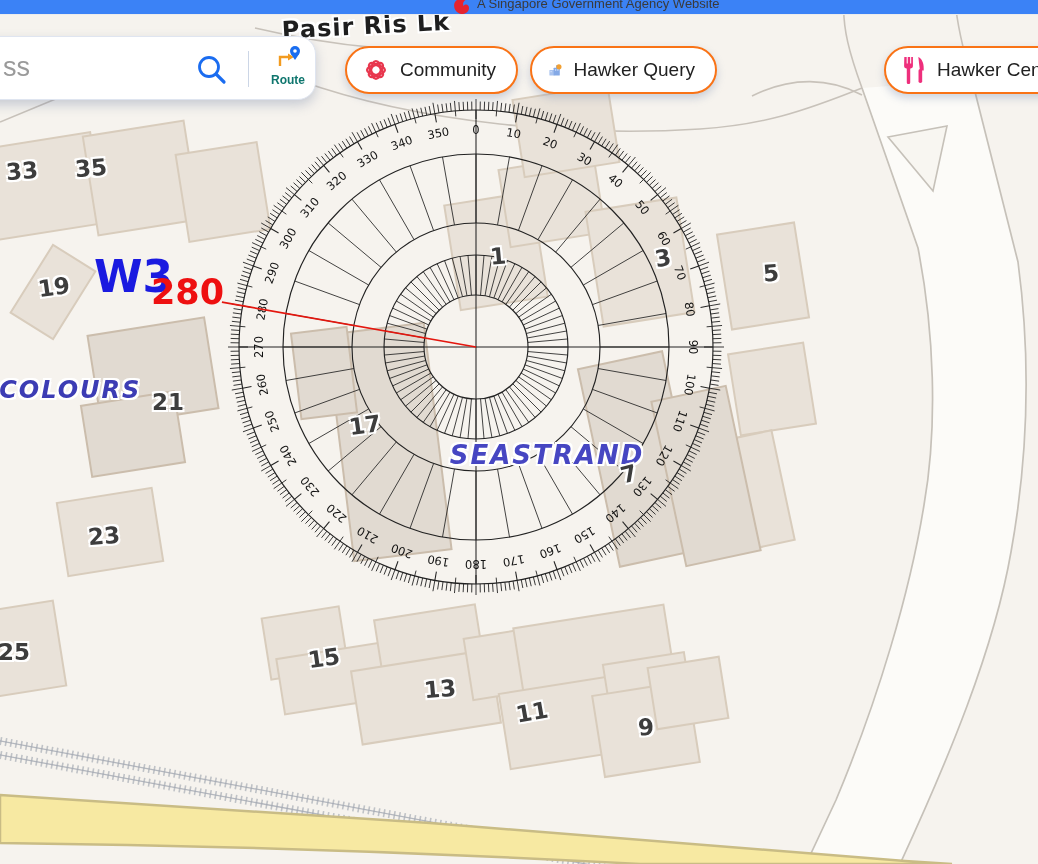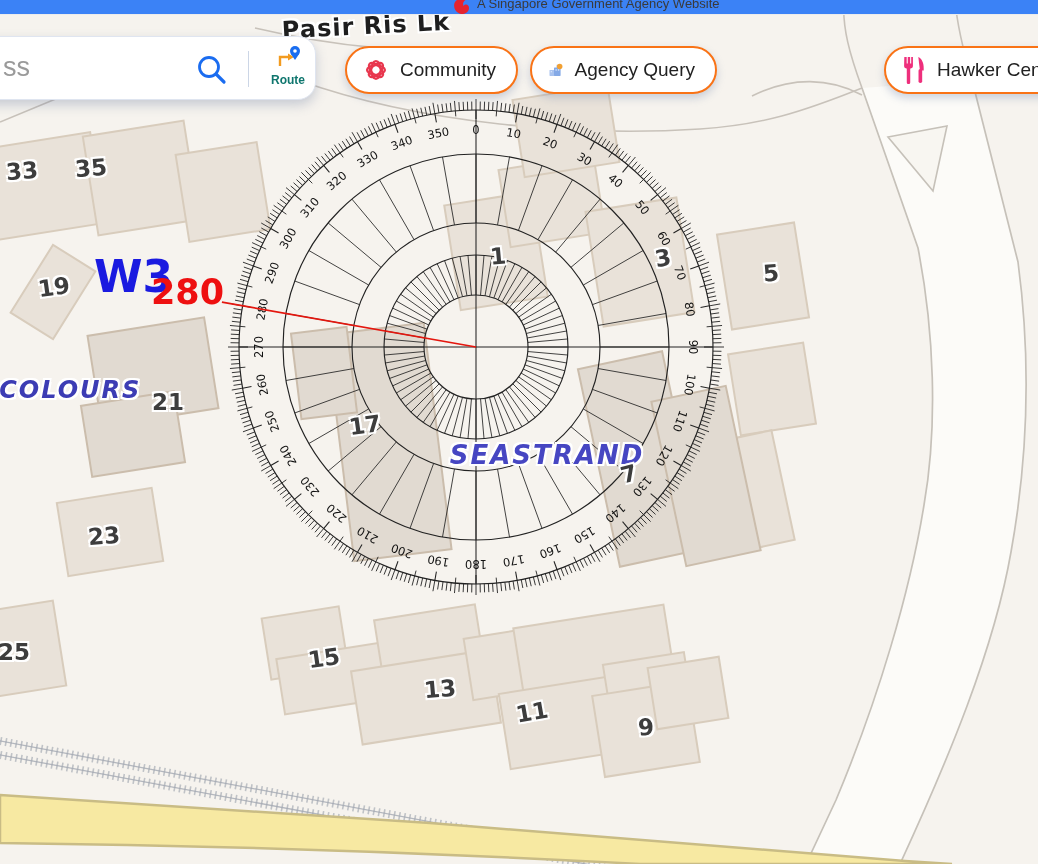--- a/index.html
+++ b/index.html
@@ -775,21 +775,21 @@
     <div class="pill hit" style="left:530px;width:187px;">
       <svg width="27" height="27" viewBox="0 0 26 26">
         <rect x="2.5" y="12" width="9" height="10" rx="1" fill="#a9c3ef"></rect>
         <rect x="10" y="8" width="11" height="14" rx="1" fill="#84a9e6"></rect>
         <rect x="14.5" y="3.5" width="2" height="6" fill="#84a9e6"></rect>
         <circle cx="19.5" cy="6.5" r="4.6" fill="#f2a032"></circle>
         <rect x="12.5" y="11" width="2.2" height="2.2" fill="#dfeafc"></rect>
         <rect x="16.5" y="11" width="2.2" height="2.2" fill="#dfeafc"></rect>
         <rect x="4.5" y="14" width="2" height="2" fill="#dfeafc"></rect>
       </svg>
-      <span class="plabel">Agency Query</span>
+      <span class="plabel">Hawker Query</span>
     </div>
 
 
     <div class="pill hit" style="left:884px;width:215px;">
       <svg width="24" height="28" viewBox="0 0 22 26">
         <g fill="#ee2f7c">
           <path d="M2,1 h2.2 v6 h1 v-6 h2.2 v6 h1 v-6 h1.6 v8.5 a2,2 0 0 1 -2,2 h-0.5 v13 a1.6,1.6 0 0 1 -3.2,0 v-13 h-0.5 a2,2 0 0 1 -2,-2 Z"></path>
           <path d="M15,1 c3.5,1.5 5,6 5,10 v2.5 h-3.5 Z"></path>
           <rect x="15.2" y="12" width="3.4" height="13" rx="1.6"></rect>
         </g>

